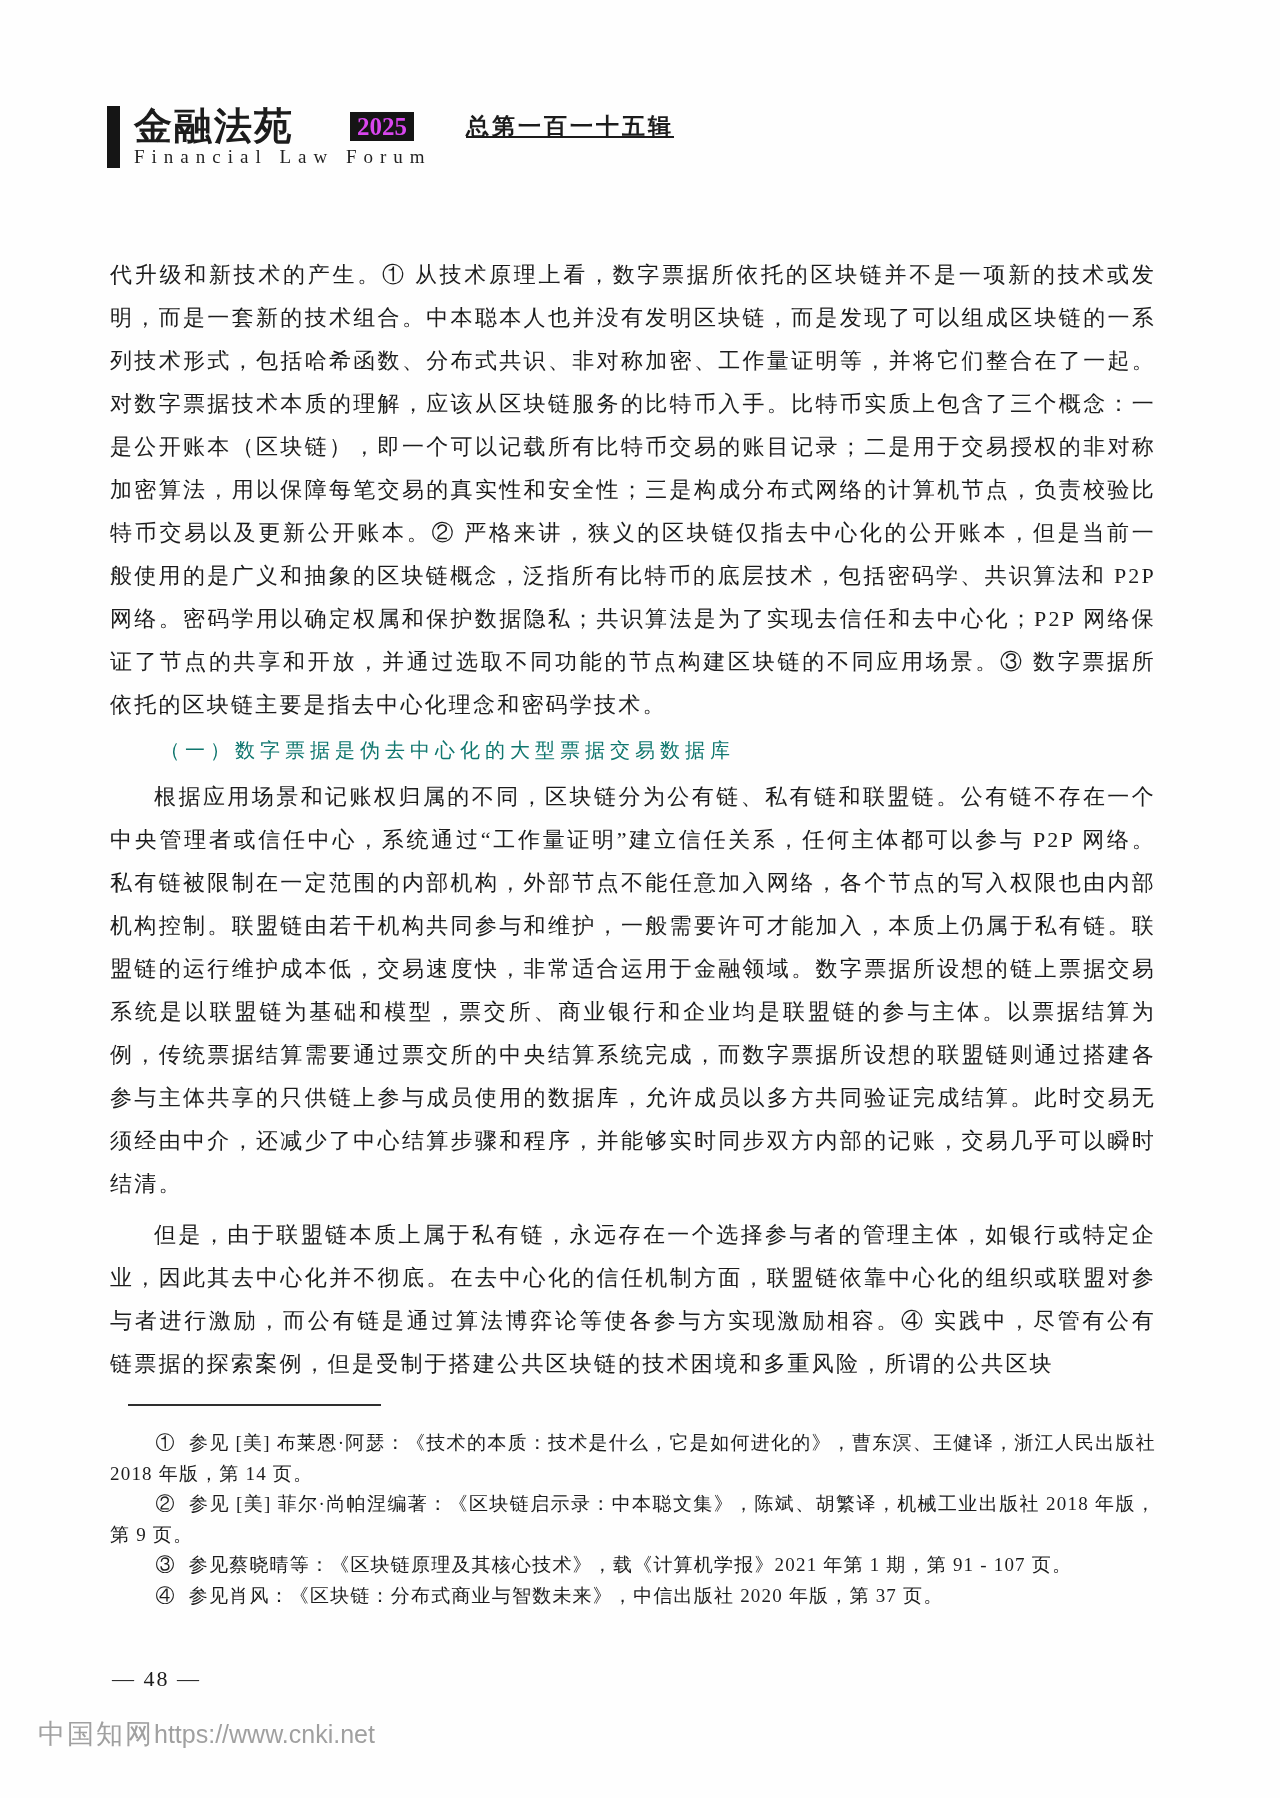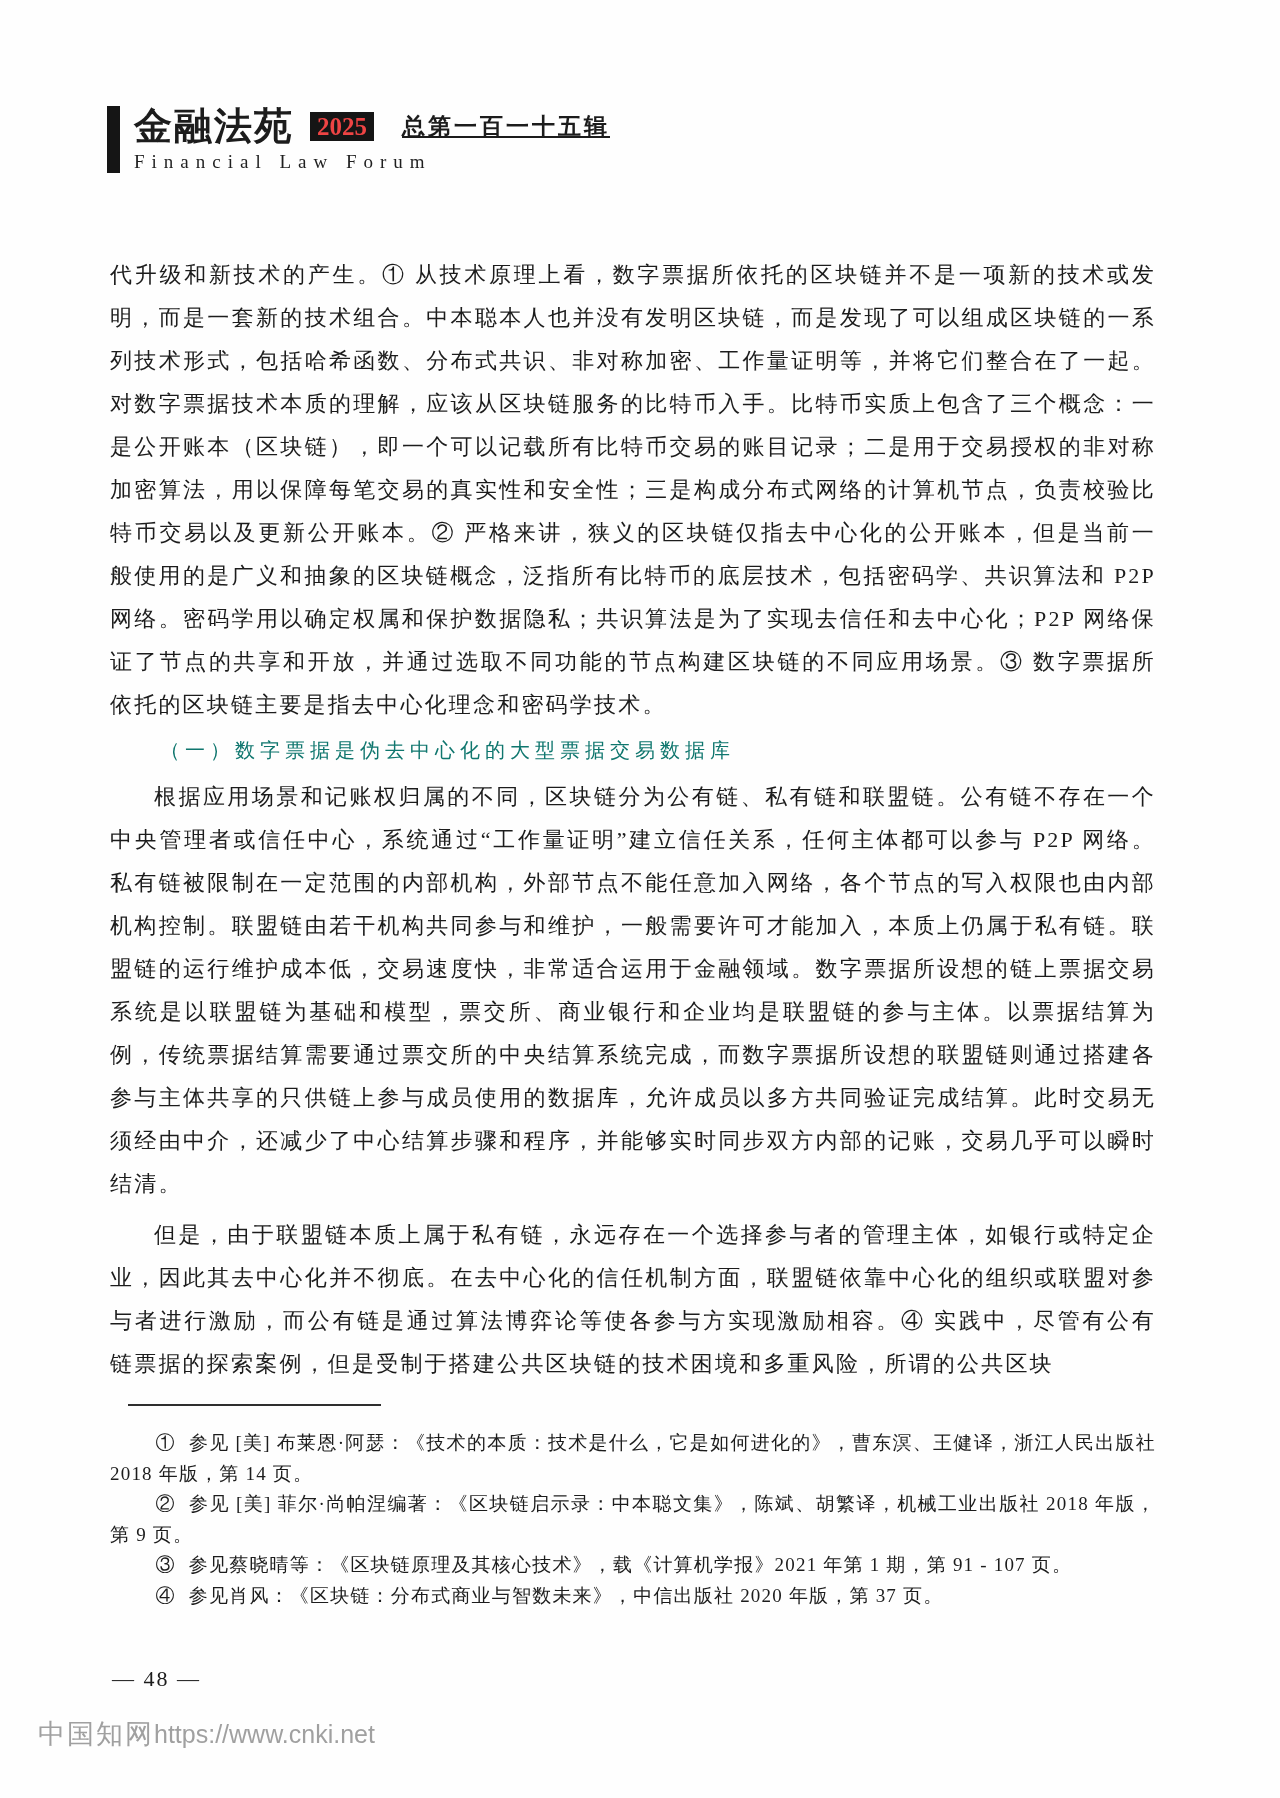--- a/index.html
+++ b/index.html
@@ -20,47 +20,46 @@
     top: 106px;
     display: flex;
     align-items: stretch;
   }
   .hbar {
     width: 13px;
     background: #151515;
     margin-right: 14px;
   }
   .hcontent { display: flex; flex-direction: column; }
-  .hline1 { display: flex; align-items: center; }
+  .hline1 { display: flex; align-items: center; gap: 40px; }
   .jtitle-cn {
     font-size: 38px;
     font-weight: bold;
     letter-spacing: 2px;
     line-height: 40px;
   }
   .ybadge {
     display: inline-block;
     background: #151515;
-    color: #ef4444;
+    color: #d946ef;
     font-weight: bold;
     font-size: 25px;
     line-height: 29px;
     padding: 0 7px;
-    margin: 0 28px 0 16px;
+    margin: 0 12px 0 16px;
   }
   .issue-label {
     font-size: 23px;
     font-weight: bold;
     letter-spacing: 3px;
     text-decoration: underline;
   }
   .jtitle-en {
     font-size: 19px;
     letter-spacing: 7px;
-    margin-top: 5px;
     color: #1f1f1f;
   }
 
   
   .body-text {
     position: absolute;
     left: 110px;
     top: 253px;
     width: 1046px;
     font-size: 22px;

